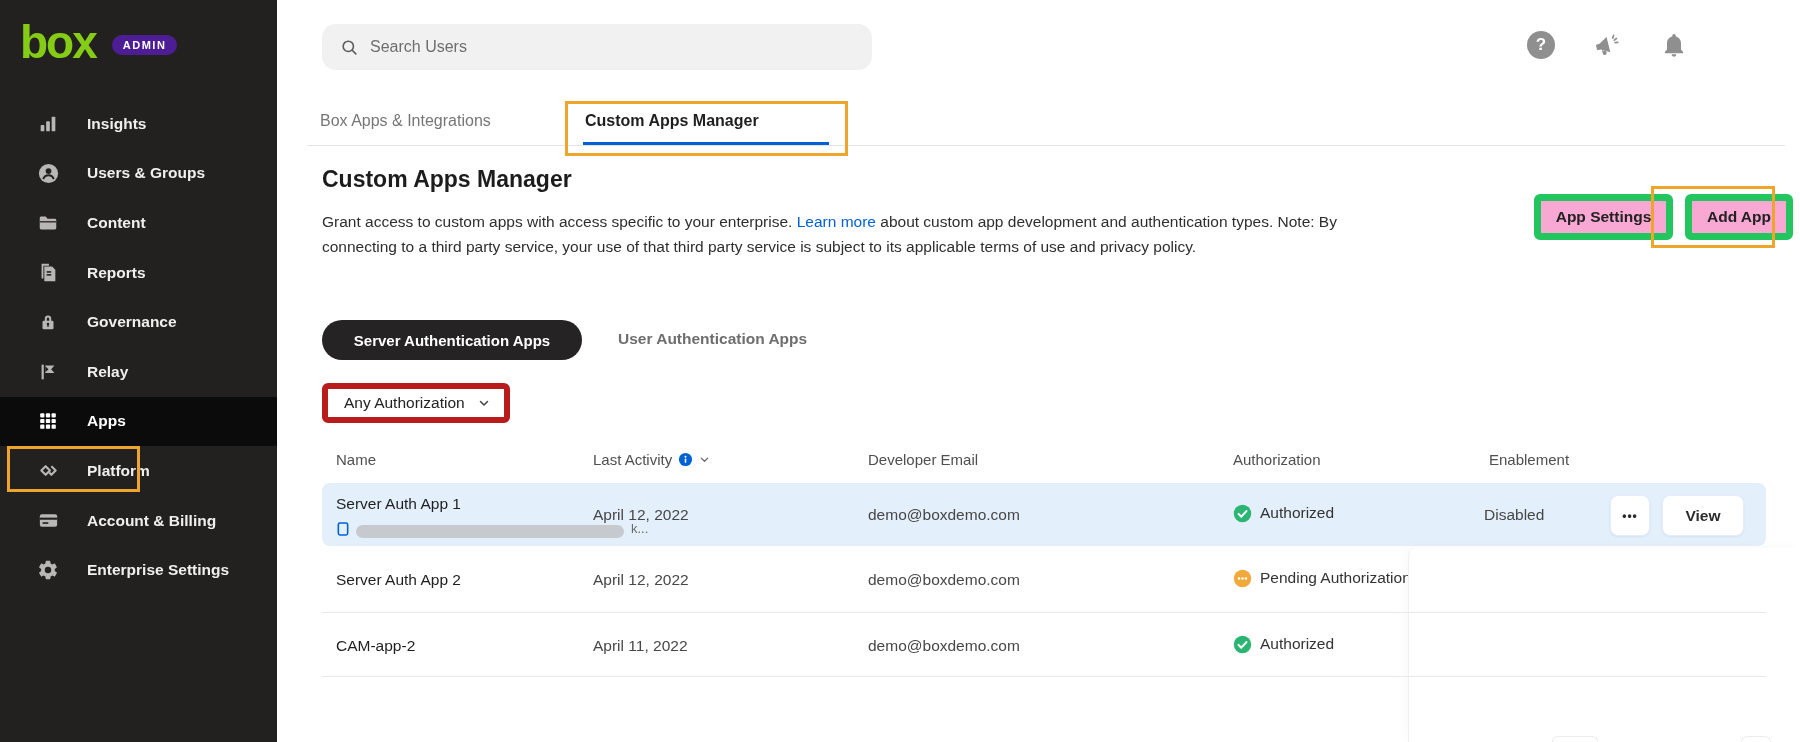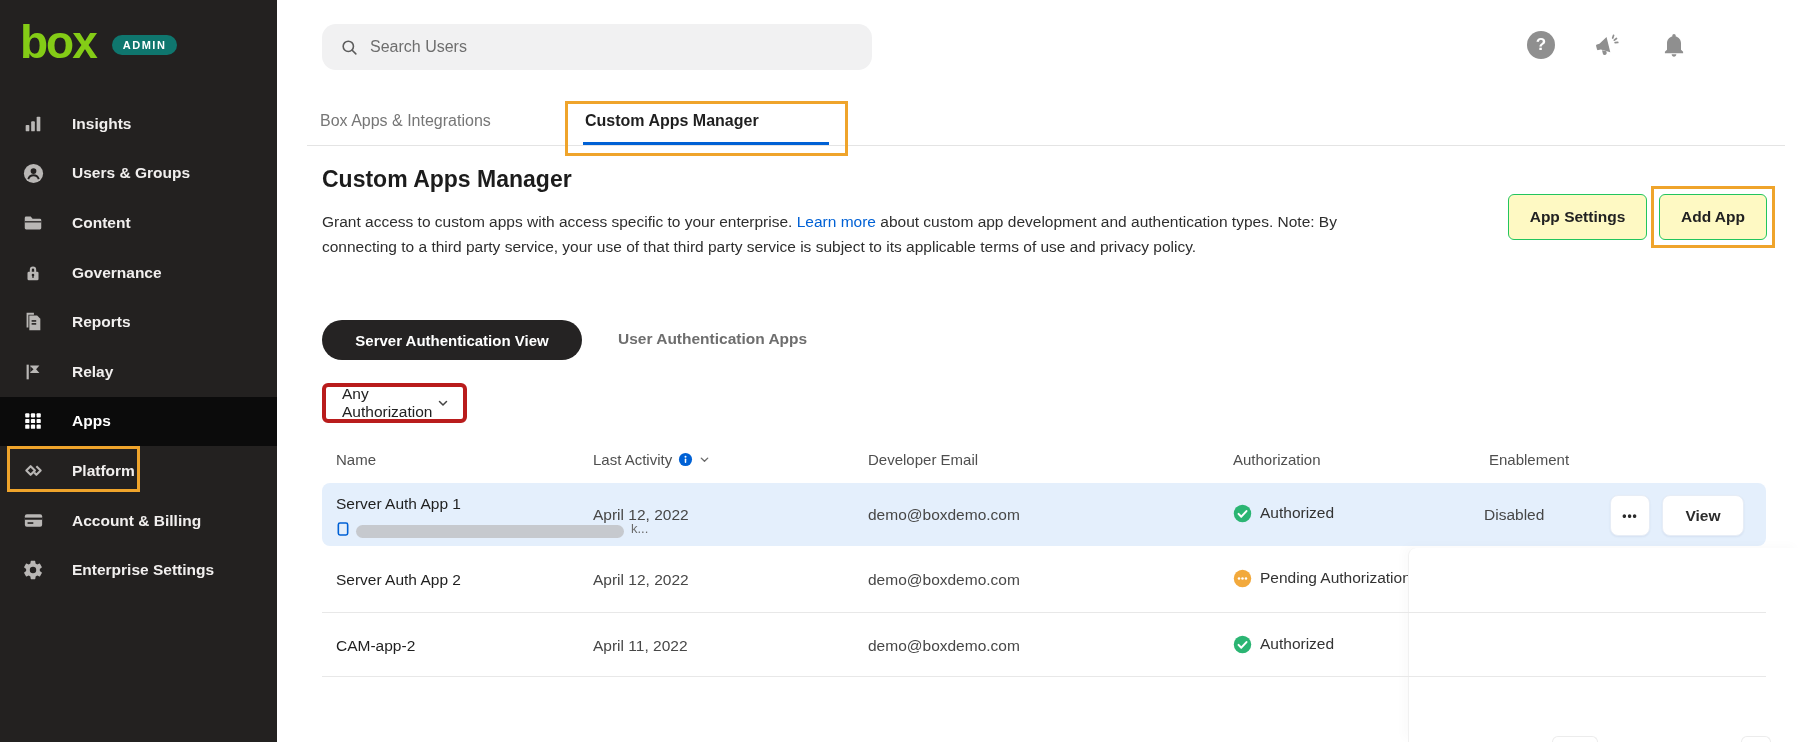--- a/index.html
+++ b/index.html
@@ -4,23 +4,23 @@
 <style>
   * { box-sizing: border-box; margin: 0; padding: 0; }
   html,body { width:1800px; height:742px; }
   body { font-family: "Liberation Sans", "DejaVu Sans", sans-serif; background:#fff; overflow:hidden; }
   #screen { position:relative; width:1800px; height:742px; background:#fff; overflow:hidden; }
 
   
   .sidebar { position:absolute; left:0; top:0; width:277px; height:742px; background:#232120; z-index:2; }
   .logo-row { position:absolute; left:20px; top:16px; display:flex; align-items:center; }
   .logo { color:#84cc16; font-size:46px; font-weight:800; letter-spacing:-2px; line-height:52px; }
-  .admin-badge { margin-left:16px; margin-top:6px; background:#0f766e; color:#fff; font-size:11px; font-weight:700; letter-spacing:1.5px; padding:4px 11px; border-radius:13px; }
+  .admin-badge { margin-left:16px; margin-top:6px; background:#4c1d95; color:#fff; font-size:11px; font-weight:700; letter-spacing:1.5px; padding:4px 11px; border-radius:13px; }
   .nav { position:absolute; left:0; top:99px; width:277px; }
-  .nav-item { position:relative; height:49.6px; display:flex; align-items:center; padding-left:21px; cursor:pointer; }
+  .nav-item { position:relative; height:49.6px; display:flex; align-items:center; padding-left:36px; cursor:pointer; }
   .nav-item .nicon { width:24px; height:24px; color:#b9b7b5; flex:0 0 24px; display:flex; align-items:center; justify-content:center; }
   .nav-item .nlabel { margin-left:27px; color:#f1efee; font-size:15.5px; font-weight:600; }
   .nav-item.active { background:#0b0b0b; }
   .nav-item.active .nicon { color:#fff; }
   .nav-item.active .nlabel { color:#fff; font-weight:700; }
   .apps-highlight { position:absolute; left:7px; top:446px; width:133px; height:46px; border:3px solid #efa42b; z-index:3; pointer-events:none; }
 
   
   .search-bar { position:absolute; left:322px; top:24px; width:550px; height:46px; background:#f1f1f2; border-radius:14px; display:flex; align-items:center; padding-left:18px; }
   .search-bar input { border:none; outline:none; background:transparent; font-size:16px; color:#333; margin-left:11px; width:460px; font-family:inherit; }
@@ -33,27 +33,27 @@
   .tab.inactive { color:#767676; }
   .tab.active { color:#1f1f1f; font-weight:700; }
   .tabs-line { position:absolute; left:307px; top:145px; width:1478px; height:1px; background:#e4e4e4; }
   .tab-underline { position:absolute; left:583px; top:142px; width:246px; height:3px; background:#0061d5; }
   .tab-highlight { position:absolute; left:565px; top:101px; width:283px; height:55px; border:3px solid #efa42b; z-index:3; pointer-events:none; }
 
   
   .page-title { position:absolute; left:322px; top:166px; font-size:23px; font-weight:700; color:#1c1c1c; }
   .page-desc { position:absolute; left:322px; top:209px; width:1055px; font-size:15.5px; line-height:25px; color:#2e2e2e; }
   .page-desc a { color:#0061d5; text-decoration:none; cursor:pointer; }
-  .hbtn { position:absolute; top:194px; height:46px; background:#fef9c3; border:1px solid #22c55e; border-radius:6px; font-size:15.5px; font-weight:700; color:#222; display:flex; align-items:center; justify-content:center; cursor:pointer; font-family:inherit; }
+  .hbtn { position:absolute; top:194px; height:46px; background:#f9a8d4; border:7px solid #22c55e; border-radius:6px; font-size:15.5px; font-weight:700; color:#222; display:flex; align-items:center; justify-content:center; cursor:pointer; font-family:inherit;margin-left:26px; }
   .addapp-highlight { position:absolute; left:1651px; top:186px; width:124px; height:62px; border:3px solid #efa42b; z-index:3; pointer-events:none; }
 
   
   .segment-pill { position:absolute; left:322px; top:320px; width:260px; height:40px; background:#252323; border-radius:20px; color:#fff; font-size:15px; font-weight:700; display:flex; align-items:center; justify-content:center; cursor:pointer; }
   .segment-alt { position:absolute; left:618px; top:330px; font-size:15.5px; font-weight:600; color:#6e6e6e; cursor:pointer; }
-  .dropdown { position:absolute; left:322px; top:383px; width:145px; height:40px; border:4px solid #b91c1c; border-radius:6px; background:#fff; display:flex; align-items:center; padding:0 14px 0 16px; cursor:pointer; }
+  .dropdown { position:absolute; left:322px; top:383px; width:188px; height:40px; border:6px solid #b91c1c; border-radius:6px; background:#fff; display:flex; align-items:center; padding:0 14px 0 16px; cursor:pointer; }
   .dropdown .dval { font-size:15.5px; color:#222; flex:1; }
 
   
   .th { position:absolute; top:451px; font-size:15px; color:#4f4f4f; white-space:nowrap; }
   .th-activity { display:flex; align-items:center; gap:6px; }
   .cell { position:absolute; font-size:15.5px; color:#474747; white-space:nowrap; }
   .cell.name { color:#1f1f1f; }
   .status { display:flex; align-items:flex-start; gap:8px; color:#333; }
   .row-selected { position:absolute; left:322px; top:483px; width:1444px; height:63px; background:#e4effc; border-radius:8px; cursor:pointer; }
   .row-plain { position:absolute; left:322px; width:1444px; height:64px; cursor:pointer; }
@@ -110,44 +110,44 @@
               <rect x="3" y="10" width="18" height="1.4" fill="#232120"></rect>
             </svg>
         </span>
         <span class="nlabel">Content</span>
       </div>
 
       <div class="nav-item">
         <span class="nicon">
           <svg width="22" height="22" viewBox="0 0 24 24">
               <g fill="currentColor">
-                <path d="M8.5 11V8.5a3.5 3.5 0 017 0V11h-2.2V8.5a1.3 1.3 0 00-2.6 0V11z"></path>
-                <rect x="6" y="10.5" width="12" height="9.5" rx="1.5"></rect>
-              </g>
-              <circle cx="12" cy="14.3" r="1.4" fill="#232120"></circle>
-              <rect x="11.3" y="14.8" width="1.4" height="2.6" fill="#232120"></rect>
-            </svg>
-        </span>
-        <span class="nlabel">Governance</span>
-      </div>
-
-      <div class="nav-item">
-        <span class="nicon">
-          <svg width="22" height="22" viewBox="0 0 24 24">
-              <g fill="currentColor">
                 <path d="M5 2h8v2H7v14H5z"></path>
                 <path d="M8 5h8.5L20 8.5V21H8z"></path>
               </g>
               <g fill="#232120">
                 <rect x="10.5" y="10" width="5" height="1.7"></rect>
                 <rect x="10.5" y="13.2" width="5" height="1.7"></rect>
               </g>
             </svg>
         </span>
         <span class="nlabel">Reports</span>
+      </div>
+
+      <div class="nav-item">
+        <span class="nicon">
+          <svg width="22" height="22" viewBox="0 0 24 24">
+              <g fill="currentColor">
+                <path d="M8.5 11V8.5a3.5 3.5 0 017 0V11h-2.2V8.5a1.3 1.3 0 00-2.6 0V11z"></path>
+                <rect x="6" y="10.5" width="12" height="9.5" rx="1.5"></rect>
+              </g>
+              <circle cx="12" cy="14.3" r="1.4" fill="#232120"></circle>
+              <rect x="11.3" y="14.8" width="1.4" height="2.6" fill="#232120"></rect>
+            </svg>
+        </span>
+        <span class="nlabel">Governance</span>
       </div>
 
       <div class="nav-item">
         <span class="nicon">
           <svg width="22" height="22" viewBox="0 0 24 24">
               <g fill="currentColor">
                 <path d="M5 4h2.4v16H5z"></path>
                 <path d="M9 5h10l-3.6 4L19 13H9z"></path>
               </g>
               <path d="M9 5.6l3.6 3.4L9 12.4z" fill="#232120"></path>
@@ -250,21 +250,21 @@
   <h1 class="page-title">Custom Apps Manager</h1>
   <p class="page-desc">
     <span>Grant access to custom apps with access specific to your enterprise.</span>
     <a>Learn more</a>
     <span>about custom app development and authentication types. Note: By connecting to a third party service, your use of that third party service is subject to its applicable terms of use and privacy policy.</span>
   </p>
   <button class="hbtn" style="left:1508px; width:139px;">App Settings</button>
   <button class="hbtn" style="left:1659px; width:108px;">Add App</button>
   <div class="addapp-highlight"></div>
 
-  <div class="segment-pill">Server Authentication View</div>
+  <div class="segment-pill">Server Authentication Apps</div>
   <div class="segment-alt">User Authentication Apps</div>
 
   <div class="dropdown">
     <span class="dval">Any Authorization</span>
     <span>
       <svg width="12" height="12" viewBox="0 0 24 24">
           <polyline points="5 9 12 16 19 9" fill="none" stroke="#444" stroke-width="3" stroke-linecap="round" stroke-linejoin="round"></polyline>
         </svg>
     </span>
   </div>

